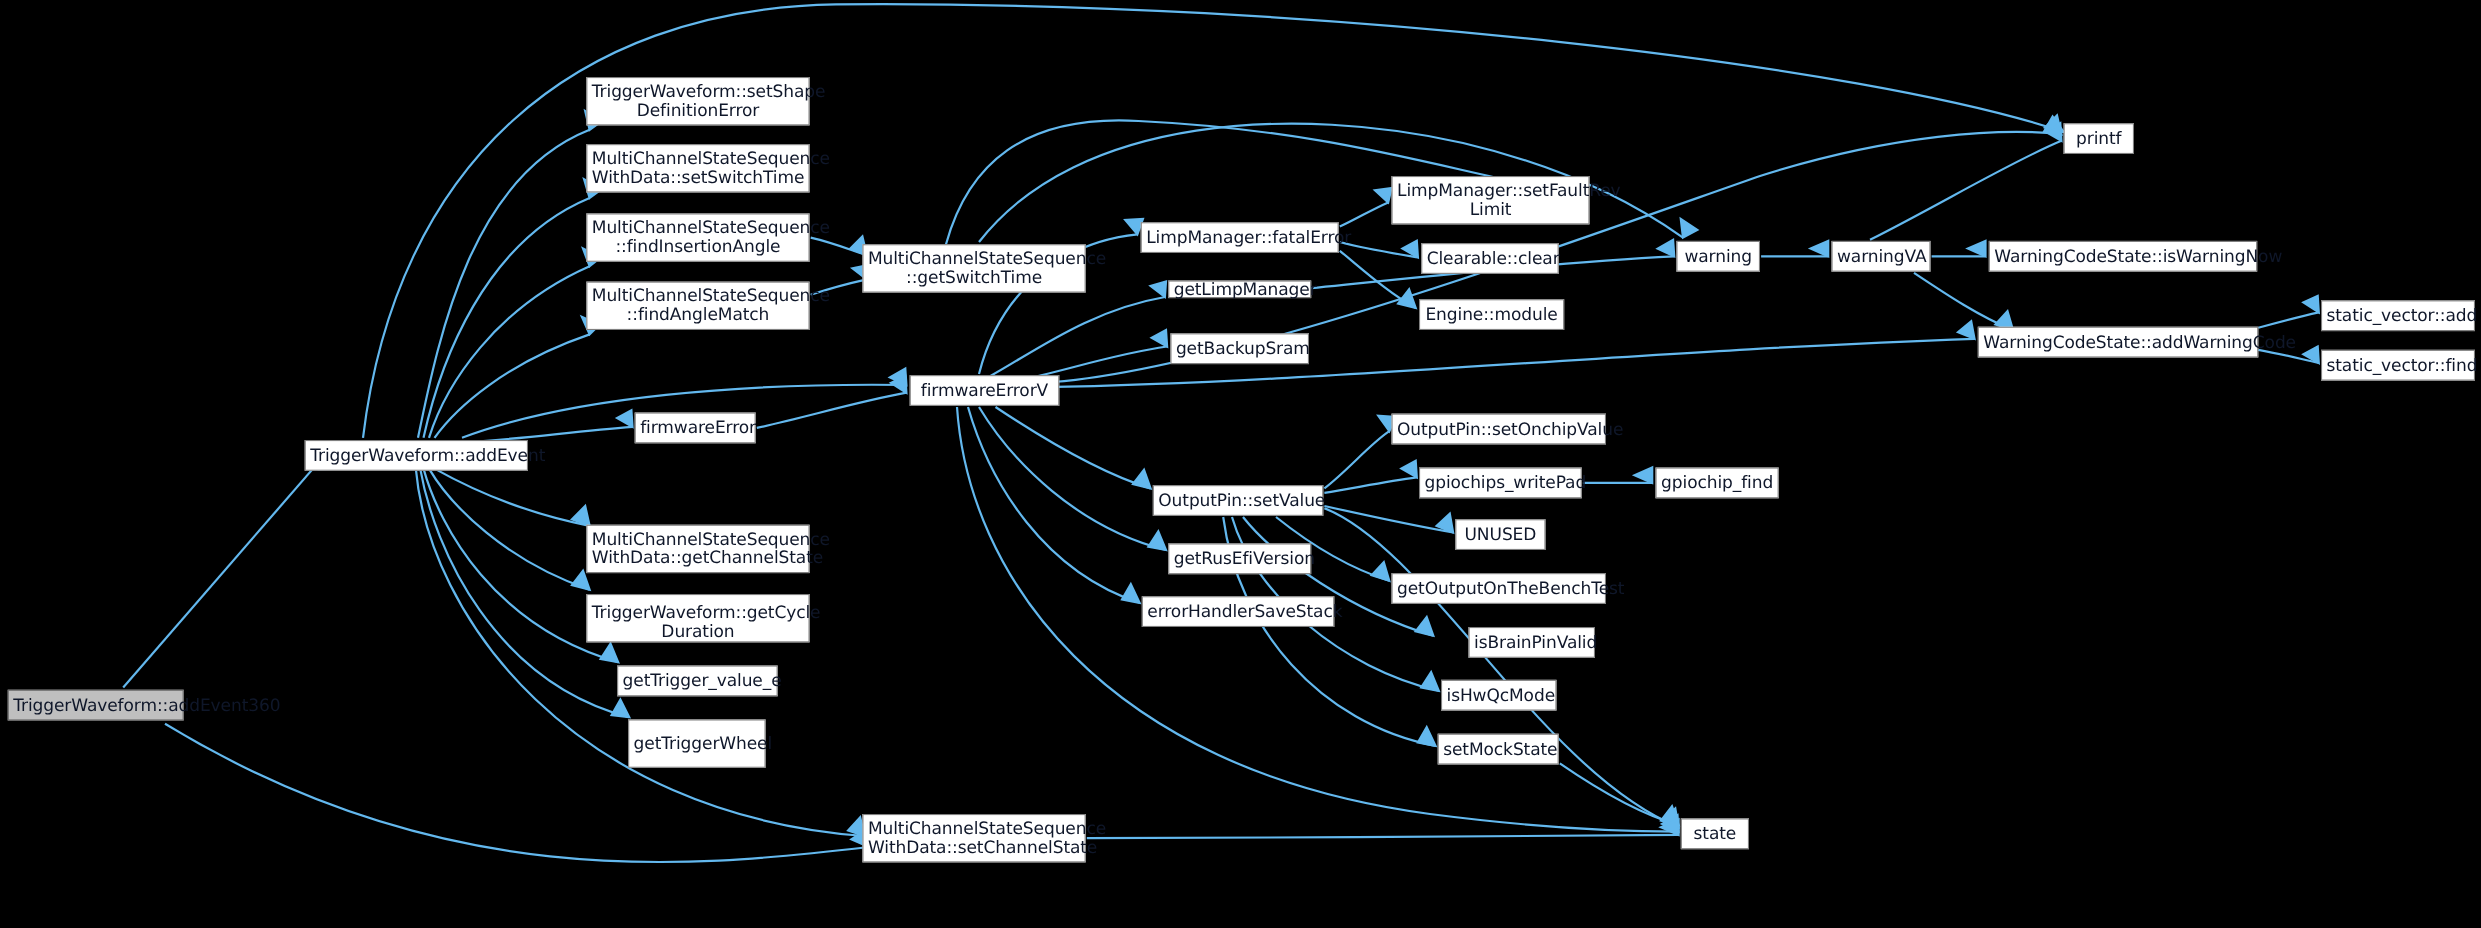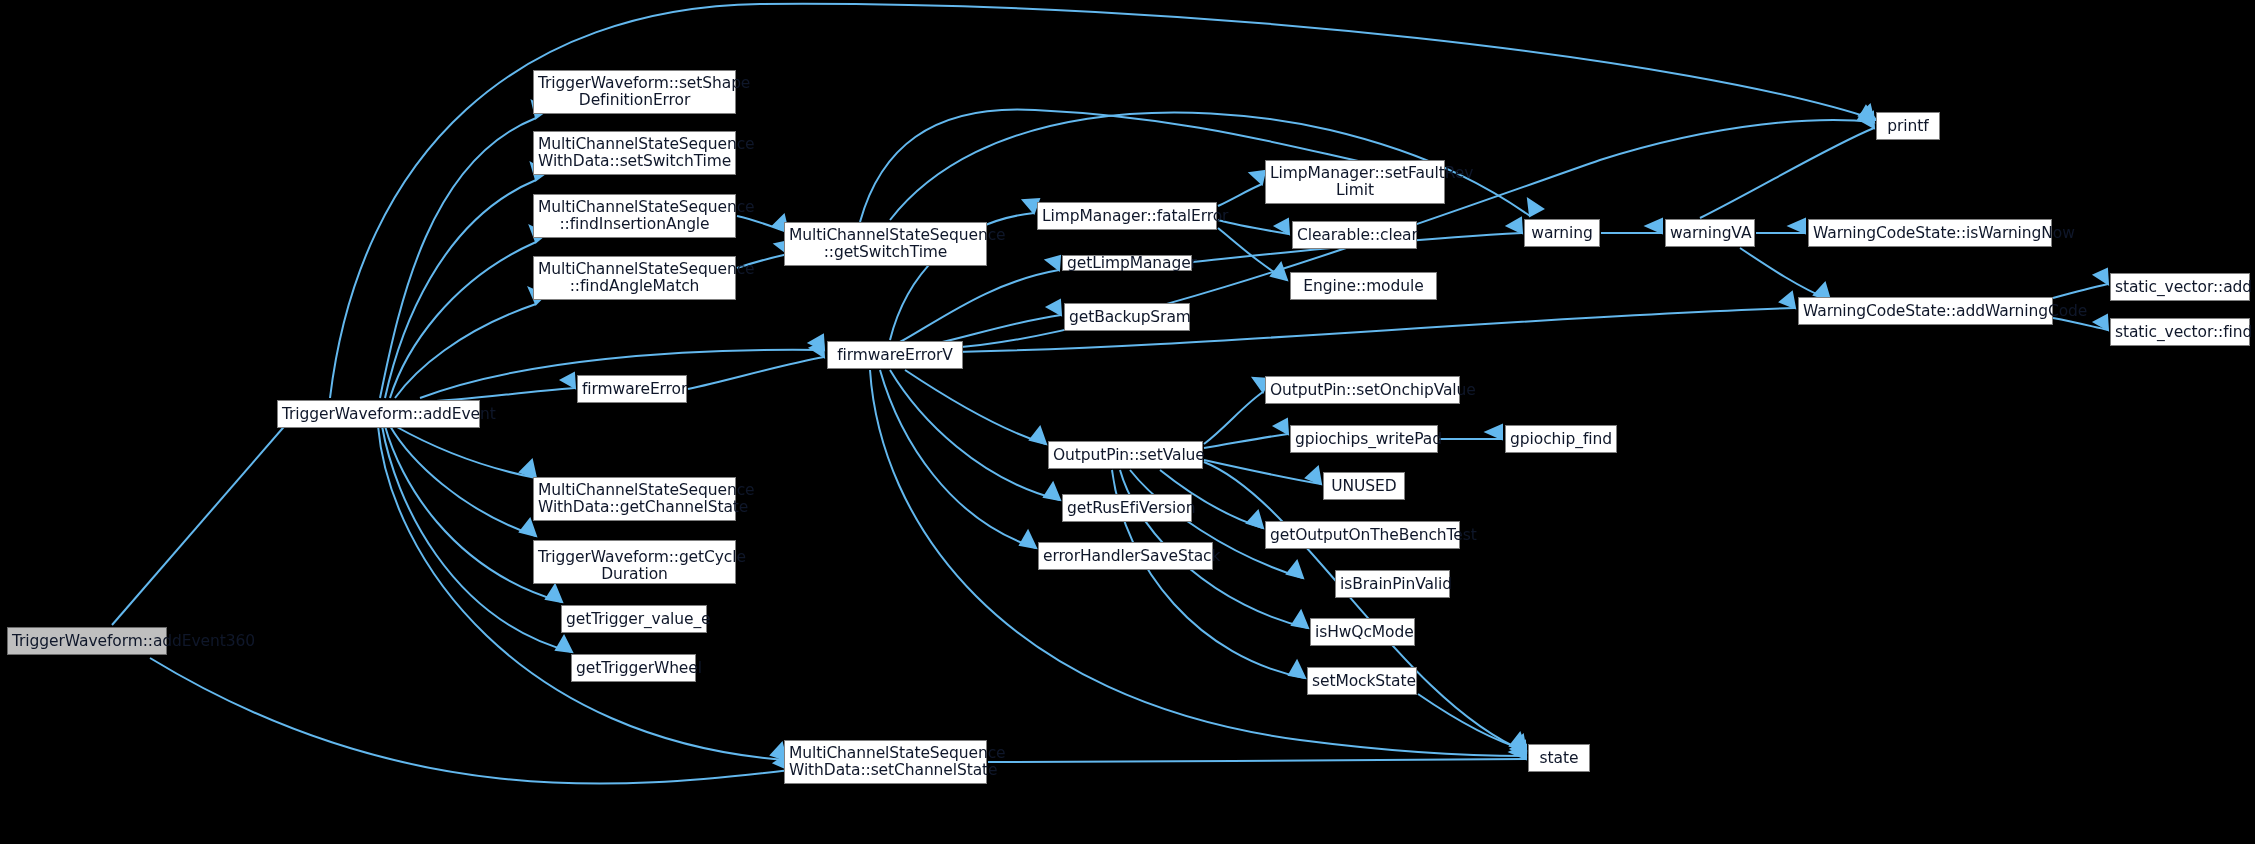--- a/index.html
+++ b/index.html
@@ -270,34 +270,34 @@
       <div class="node" style="left: 533px; top: 256px; width: 203px; height: 44px;"><span class="node-label">MultiChannelStateSequence
 ::findAngleMatch</span></div>
       <div class="node" style="left: 784px; top: 222px; width: 203px; height: 44px;"><span class="node-label">MultiChannelStateSequence
 ::getSwitchTime</span></div>
       <div class="node" style="left: 577px; top: 375px; width: 110px; height: 28px;"><span class="node-label">firmwareError</span></div>
       <div class="node" style="left: 533px; top: 477px; width: 203px; height: 44px;"><span class="node-label">MultiChannelStateSequence
 WithData::getChannelState</span></div>
       <div class="node" style="left: 533px; top: 540px; width: 203px; height: 44px; align-items: flex-end;"><span class="node-label">TriggerWaveform::getCycle
 Duration</span></div>
       <div class="node" style="left: 561px; top: 605px; width: 146px; height: 28px;"><span class="node-label">getTrigger_value_e</span></div>
-      <div class="node" style="left: 571px; top: 654px; width: 125px; height: 28px; justify-content: center;"><span class="node-label">getTriggerWheel</span></div>
+      <div class="node" style="left: 571px; top: 654px; width: 125px; height: 44px; justify-content: center;"><span class="node-label">getTriggerWheel</span></div>
       <div class="node" style="left: 784px; top: 740px; width: 203px; height: 44px;"><span class="node-label">MultiChannelStateSequence
 WithData::setChannelState</span></div>
       <div class="node" style="left: 827px; top: 341px; width: 136px; height: 28px;"><span class="node-label">firmwareErrorV</span></div>
       <div class="node" style="left: 1037px; top: 202px; width: 180px; height: 28px;"><span class="node-label">LimpManager::fatalError</span></div>
       <div class="node" style="left: 1062px; top: 255px; width: 130px; height: 16px;"><span class="node-label">getLimpManager</span></div>
       <div class="node" style="left: 1064px; top: 303px; width: 126px; height: 28px;"><span class="node-label">getBackupSram</span></div>
       <div class="node" style="left: 1048px; top: 441px; width: 155px; height: 28px;"><span class="node-label">OutputPin::setValue</span></div>
       <div class="node" style="left: 1062px; top: 494px; width: 130px; height: 28px;"><span class="node-label">getRusEfiVersion</span></div>
       <div class="node" style="left: 1038px; top: 542px; width: 175px; height: 28px;"><span class="node-label">errorHandlerSaveStack</span></div>
       <div class="node" style="left: 1265px; top: 160px; width: 180px; height: 44px;"><span class="node-label">LimpManager::setFaultRev
 Limit</span></div>
       <div class="node" style="left: 1292px; top: 221px; width: 125px; height: 28px;"><span class="node-label">Clearable::clear</span></div>
-      <div class="node" style="left: 1290px; top: 272px; width: 147px; height: 28px;"><span class="node-label">Engine::module</span></div>
+      <div class="node" style="left: 1290px; top: 272px; width: 132px; height: 28px;"><span class="node-label">Engine::module</span></div>
       <div class="node" style="left: 1265px; top: 376px; width: 195px; height: 28px;"><span class="node-label">OutputPin::setOnchipValue</span></div>
       <div class="node" style="left: 1290px; top: 425px; width: 148px; height: 28px; justify-content: center;"><span class="node-label">gpiochips_writePad</span></div>
       <div class="node" style="left: 1323px; top: 472px; width: 82px; height: 28px;"><span class="node-label">UNUSED</span></div>
       <div class="node" style="left: 1265px; top: 521px; width: 195px; height: 28px; text-align: right;"><span class="node-label">getOutputOnTheBenchTest</span></div>
       <div class="node" style="left: 1335px; top: 570px; width: 115px; height: 28px;"><span class="node-label">isBrainPinValid</span></div>
       <div class="node" style="left: 1310px; top: 618px; width: 105px; height: 28px;"><span class="node-label">isHwQcMode</span></div>
       <div class="node" style="left: 1307px; top: 667px; width: 110px; height: 28px;"><span class="node-label">setMockState</span></div>
       <div class="node" style="left: 1505px; top: 425px; width: 112px; height: 28px;"><span class="node-label">gpiochip_find</span></div>
       <div class="node" style="left: 1524px; top: 219px; width: 76px; height: 28px;"><span class="node-label">warning</span></div>
       <div class="node" style="left: 1665px; top: 219px; width: 90px; height: 28px;"><span class="node-label">warningVA</span></div>

